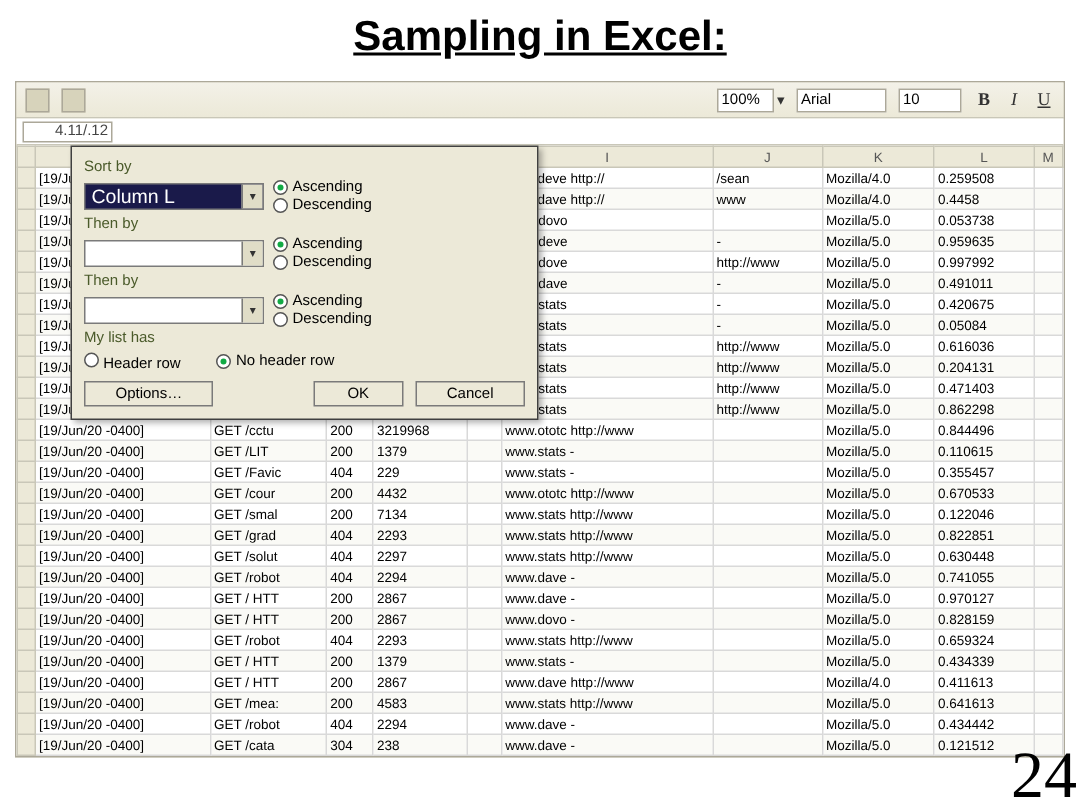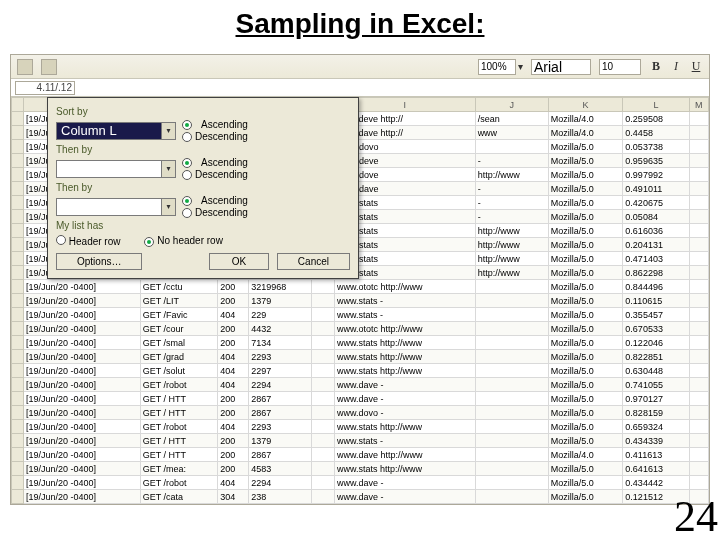--- a/index.html
+++ b/index.html
@@ -3,21 +3,21 @@
 <meta charset="utf-8">
 <style>
   * { box-sizing: border-box; margin: 0; padding: 0; }
   body { width: 720px; height: 540px; background: #fff; font-family: Tahoma, Arial, sans-serif; font-size: 10px; overflow: hidden; position: relative; }
   .slide-title { text-align: center; font-size: 28px; font-weight: bold; text-decoration: underline; padding: 8px 0 14px; font-family: "Comic Sans MS", "Segoe UI", sans-serif; }
   .excel { position: relative; width: 700px; margin: 0 auto; background: #ece9d8; border: 1px solid #aca899; }
   .toolbar { height: 24px; background: linear-gradient(#f3f1e8,#ece9d8); border-bottom: 1px solid #c9c7b8; display: flex; align-items: center; gap: 8px; padding: 0 6px; font-size: 10px; color: #333; }
   .tb-icon { width: 16px; height: 16px; background: #d7d3bb; border: 1px solid #aca899; display: inline-block; }
   .zoom { display: flex; align-items: center; gap: 2px; margin-left: auto; }
   .zoom input { width: 38px; height: 16px; font-size: 10px; border: 1px solid #aca899; background: #fff; padding: 0 2px; }
-  .fontbox input { width: 60px; height: 16px; font-size: 14px; border: 1px solid #aca899; background: #fff; padding: 0 2px; }
+  .fontbox input { width: 60px; height: 16px; font-size: 10px; border: 1px solid #aca899; background: #fff; padding: 0 2px; }
   .szbox input { width: 42px; height: 16px; font-size: 10px; border: 1px solid #aca899; background: #fff; padding: 0 2px; }
   .fmt { display: flex; gap: 6px; }
   .fmt span { font-weight: bold; font-family: "Times New Roman", serif; font-size: 12px; width: 14px; text-align: center; cursor: pointer; }
   .fmt .it { font-style: italic; font-weight: normal; }
   .fmt .ul { text-decoration: underline; font-weight: normal; }
   .formula-bar { height: 18px; background: #fff; border-bottom: 1px solid #c9c7b8; display: flex; align-items: center; padding: 0 4px; font-size: 10px; color: #444; text-align: right; }
   .formula-bar .cellref { width: 60px; border: 1px solid #aca899; background: #fff; padding: 0 2px; height: 14px; }
   .sheet { position: relative; background: #fff; }
   table.grid { border-collapse: collapse; width: 100%; font-size: 9px; color: #000; font-family: Arial, sans-serif; }
   table.grid th { background: #ece9d8; border: 1px solid #c9c7b8; font-weight: normal; padding: 1px 2px; height: 14px; color: #555; }
@@ -30,21 +30,21 @@
   .dlg-title .btn { width: 18px; height: 16px; background: #e0ddc7; border: 1px solid #6e6a4f; margin-left: 2px; display: flex; align-items: center; justify-content: center; font-size: 10px; color: #333; }
   .dlg-title .close { background: #d75b40; color: #fff; border-color: #a23; }
   .dlg-body { padding: 6px 8px 8px; }
   .grp-label { color: #4a5a2a; font-size: 10px; margin: 2px 0; }
   .row { display: flex; align-items: center; gap: 6px; margin-bottom: 2px; }
   .dd { display: flex; align-items: center; border: 1px solid #7a7a7a; background: #fff; height: 18px; }
   .dd.dark { background: #1a1a4a; color: #fff; }
   .dd .val { flex: 1; padding: 0 4px; font-size: 13px; }
   .dd .arr { width: 14px; height: 100%; background: #e0ddc7; border-left: 1px solid #7a7a7a; display: flex; align-items: center; justify-content: center; font-size: 8px; color: #333; }
   .radios { display: flex; flex-direction: column; gap: 1px; font-size: 10px; }
-  .radios label { display: flex; align-items: center; gap: 3px; justify-content: space-between; }
+  .radios label { display: flex; align-items: center; gap: 3px; }
   .radio-dot { width: 10px; height: 10px; border: 1px solid #555; border-radius: 50%; display: inline-flex; align-items: center; justify-content: center; background: #fff; }
   .radio-dot.on::after { content: ""; width: 4px; height: 4px; background: #1a4; border-radius: 50%; }
   .hdr-row { display: flex; gap: 24px; margin: 4px 0 6px; }
   .dlg-btns { display: flex; gap: 8px; justify-content: flex-end; align-items: center; }
   .btn3d { border: 1px solid #7a7a7a; background: #ece9d8; padding: 2px 20px; font-size: 10px; min-width: 60px; text-align: center; cursor: pointer; }
   .btn3d.left { margin-right: auto; }
   .page-num { position: absolute; right: 2px; bottom: -2px; font-size: 44px; font-family: "Times New Roman", serif; color: #000; font-weight: normal; }
   .dd.w { width: 120px; }
 </style>
 </head>

